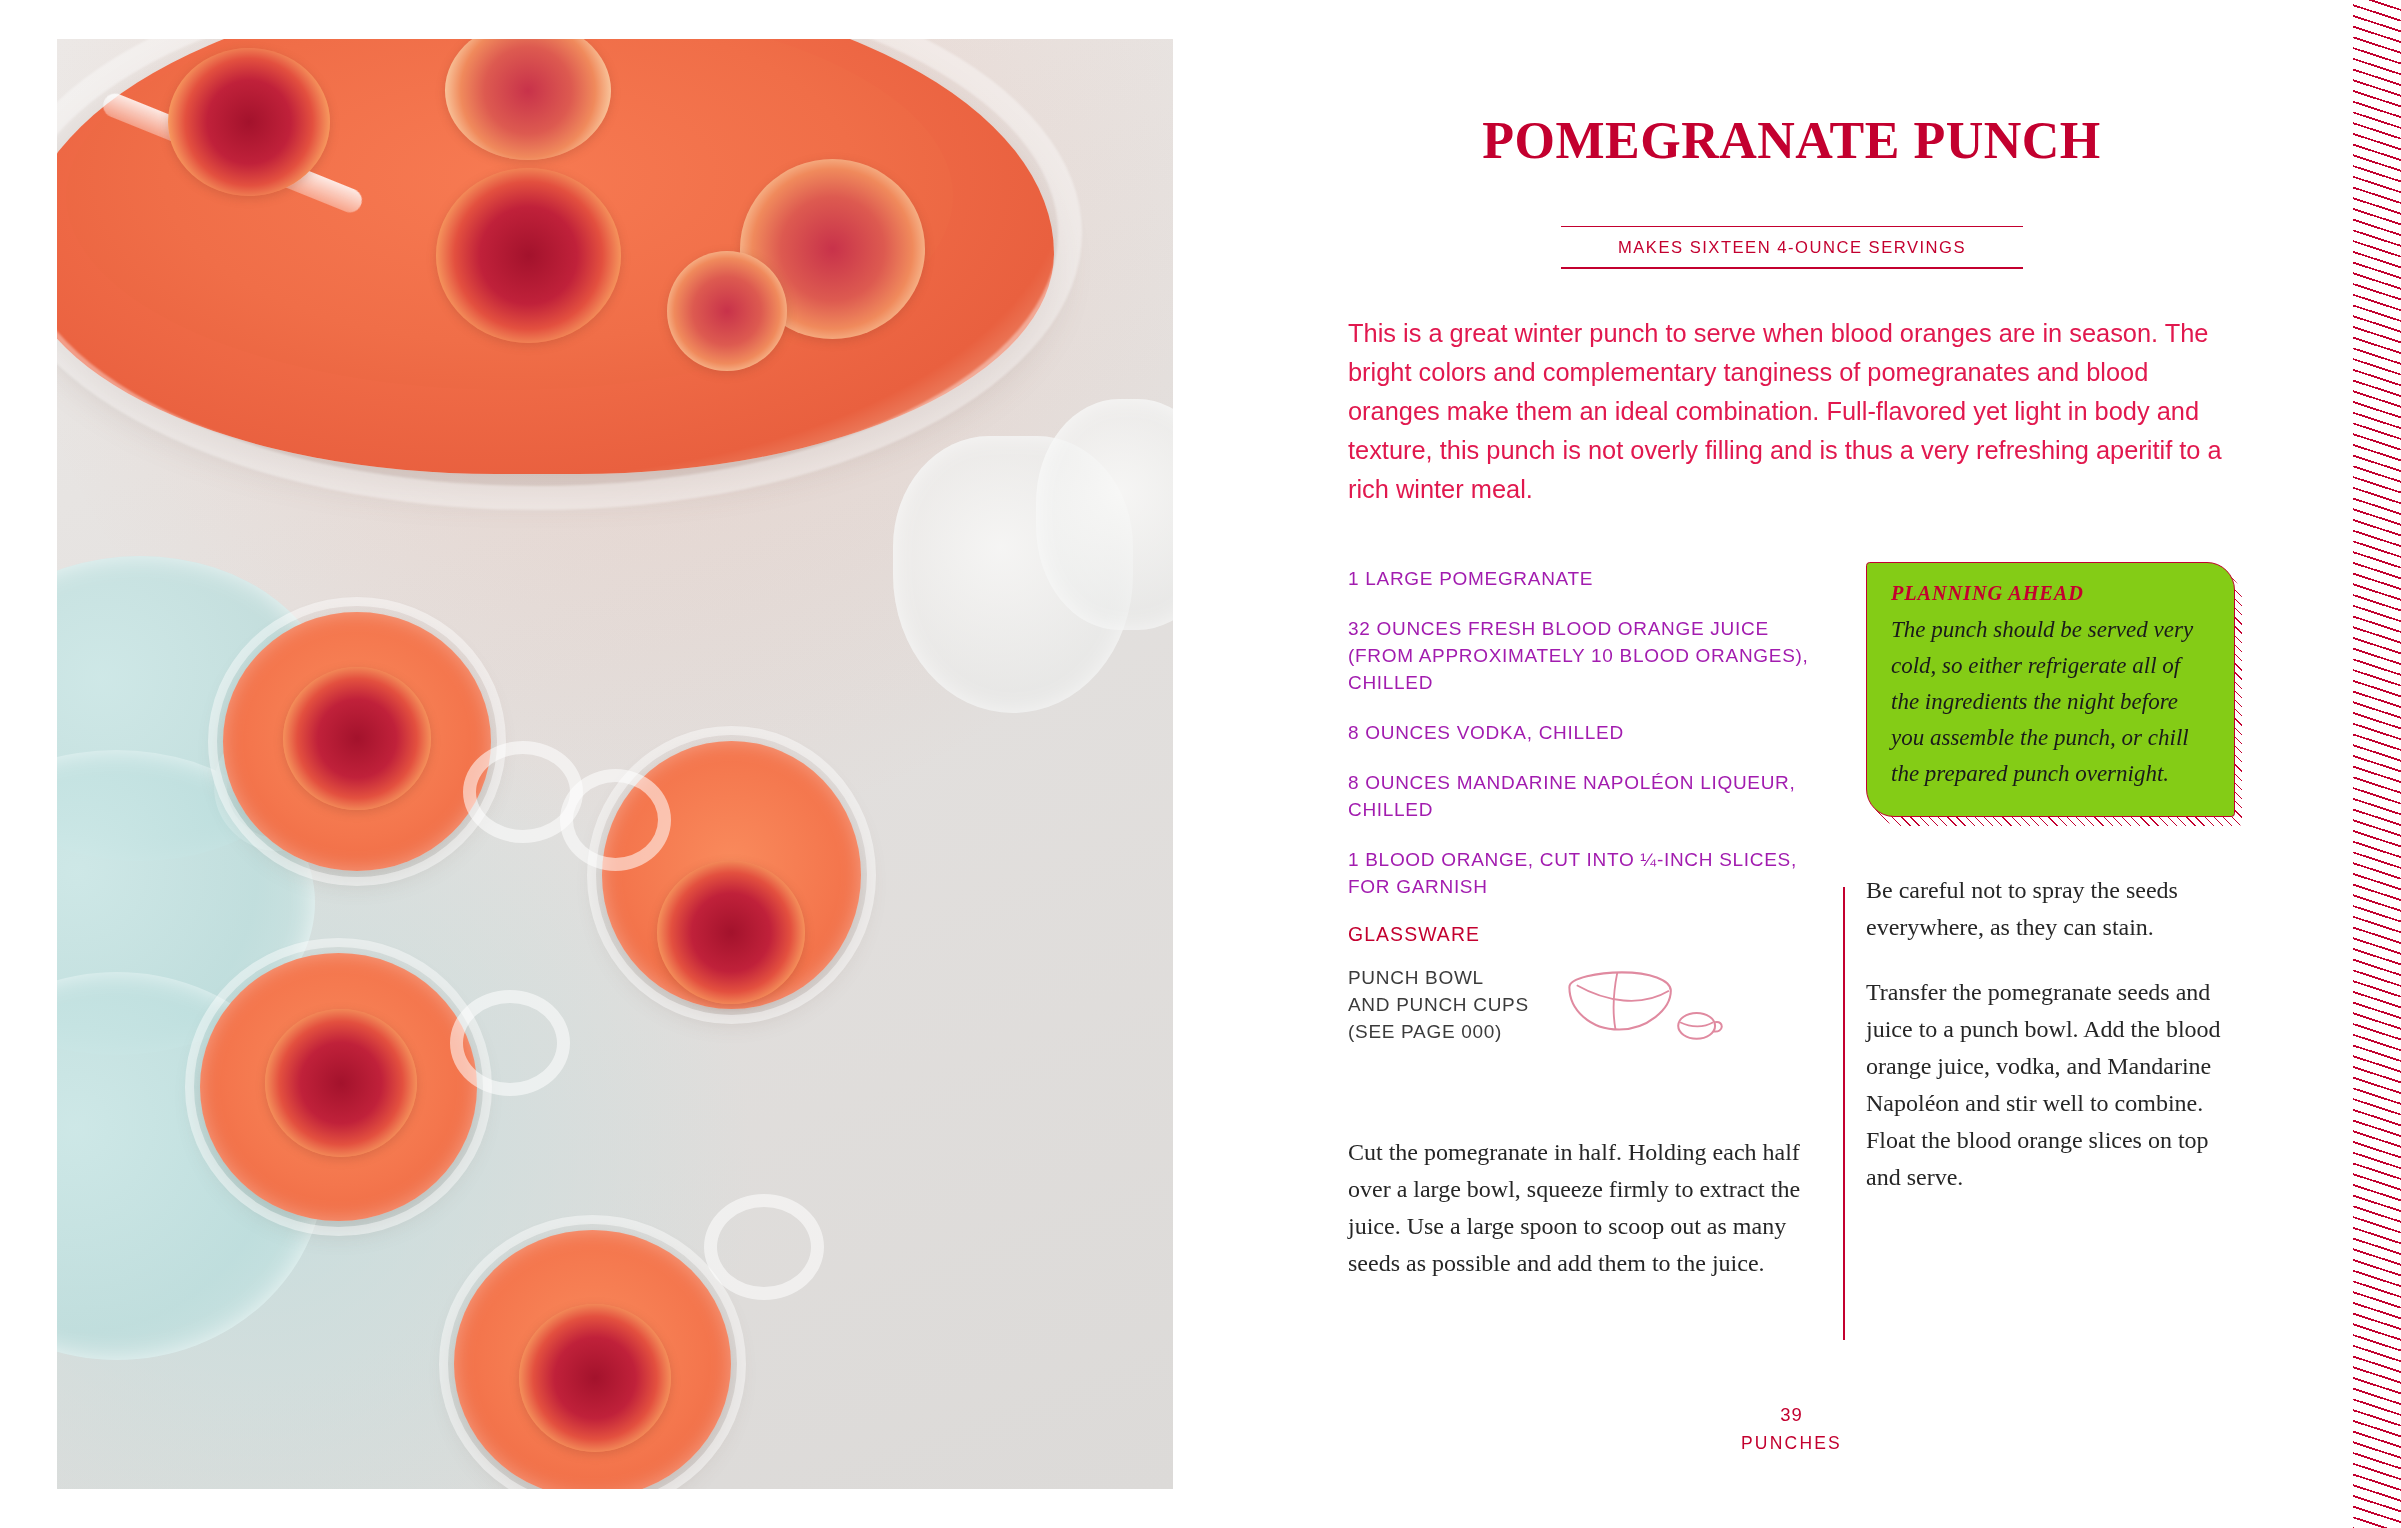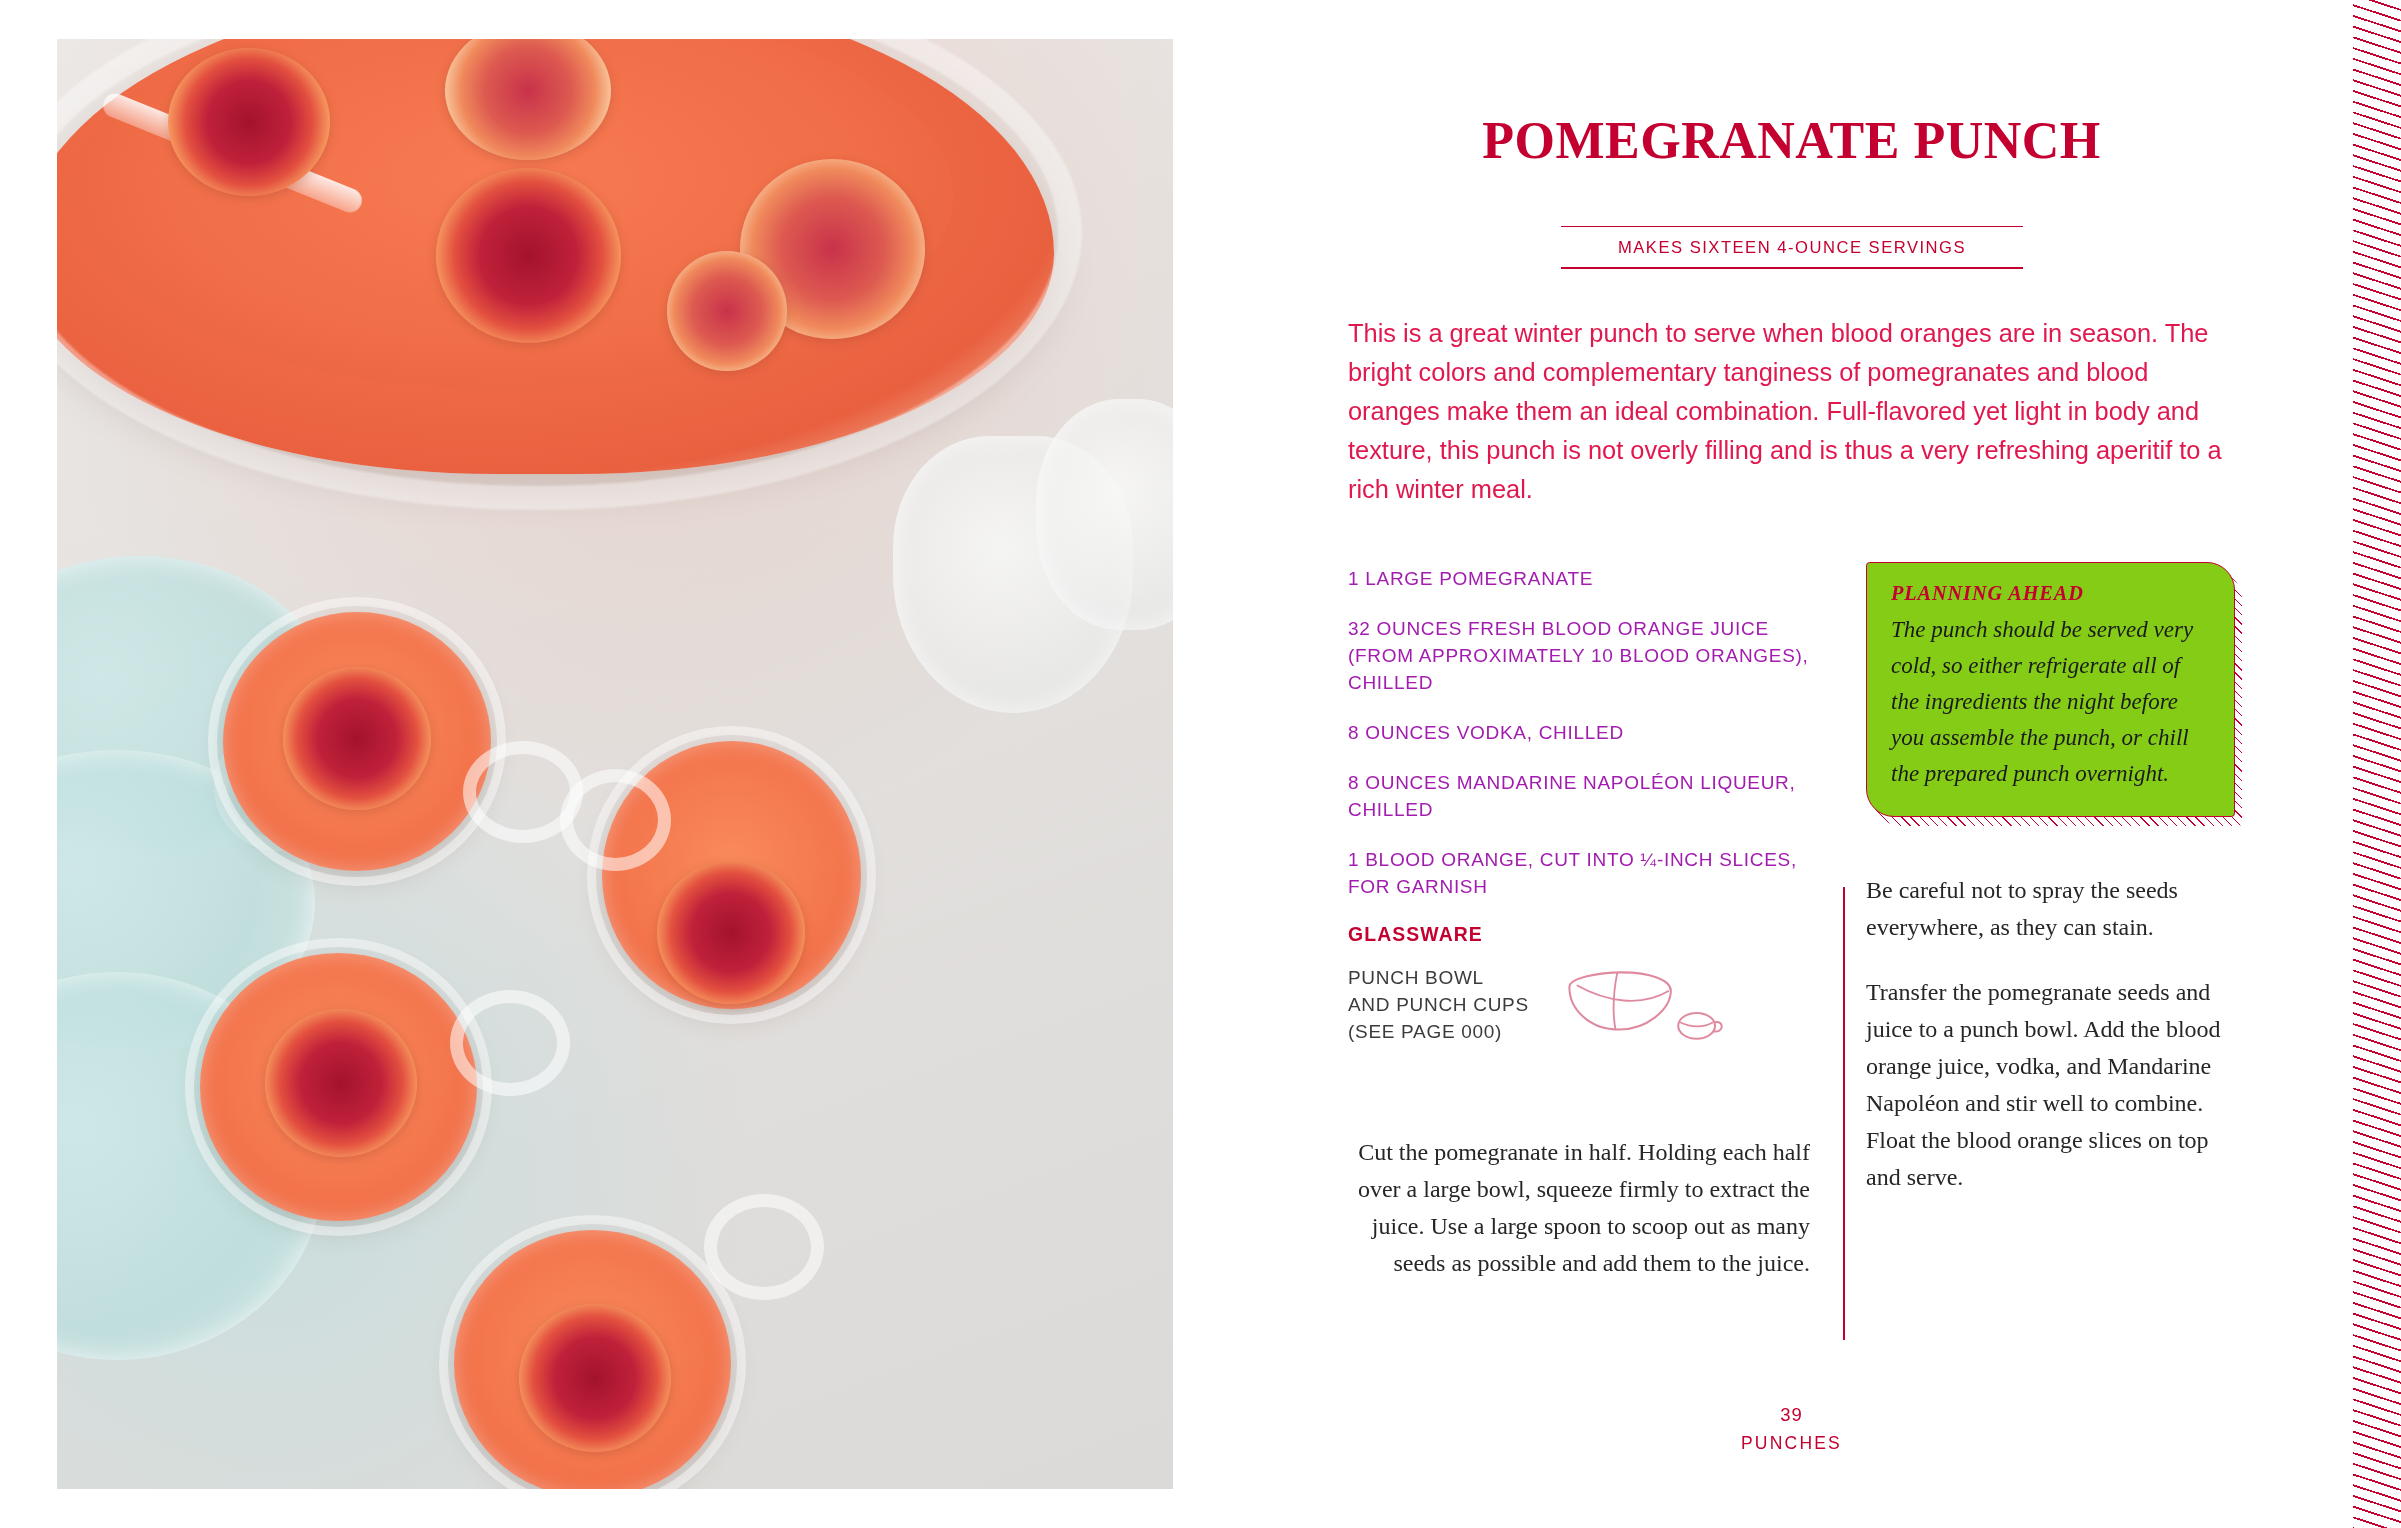--- a/index.html
+++ b/index.html
@@ -184,21 +184,21 @@
     font-size: 19px;
     line-height: 27px;
     letter-spacing: 0.7px;
     color: #a21caf;
     margin-bottom: 23px;
     text-transform: uppercase;
   }
   .glassware-head {
     font-size: 19.4px;
     letter-spacing: 1.1px;
-    font-weight: bold;
+    font-weight: normal;
     color: #c3002f;
     margin-top: 18.5px;
     margin-bottom: 13px;
   }
   .glassware-text {
     font-size: 19px;
     line-height: 27px;
     letter-spacing: 0.7px;
     color: #3b3b3b;
     text-transform: uppercase;
@@ -272,21 +272,20 @@
     position: absolute;
     left: 573px;
     top: 872px;
     width: 369px;
   }
   .method-left {
     position: absolute;
     left: 55px;
     top: 1134px;
     width: 462px;
-    text-align: right;
   }
   .folio {
     position: absolute;
     left: 55px;
     top: 1404px;
     width: 887px;
     text-align: center;
     color: #c3002f;
   }
   .folio-num { font-size: 18.5px; letter-spacing: 0.9px; margin-bottom: 7.4px; }

